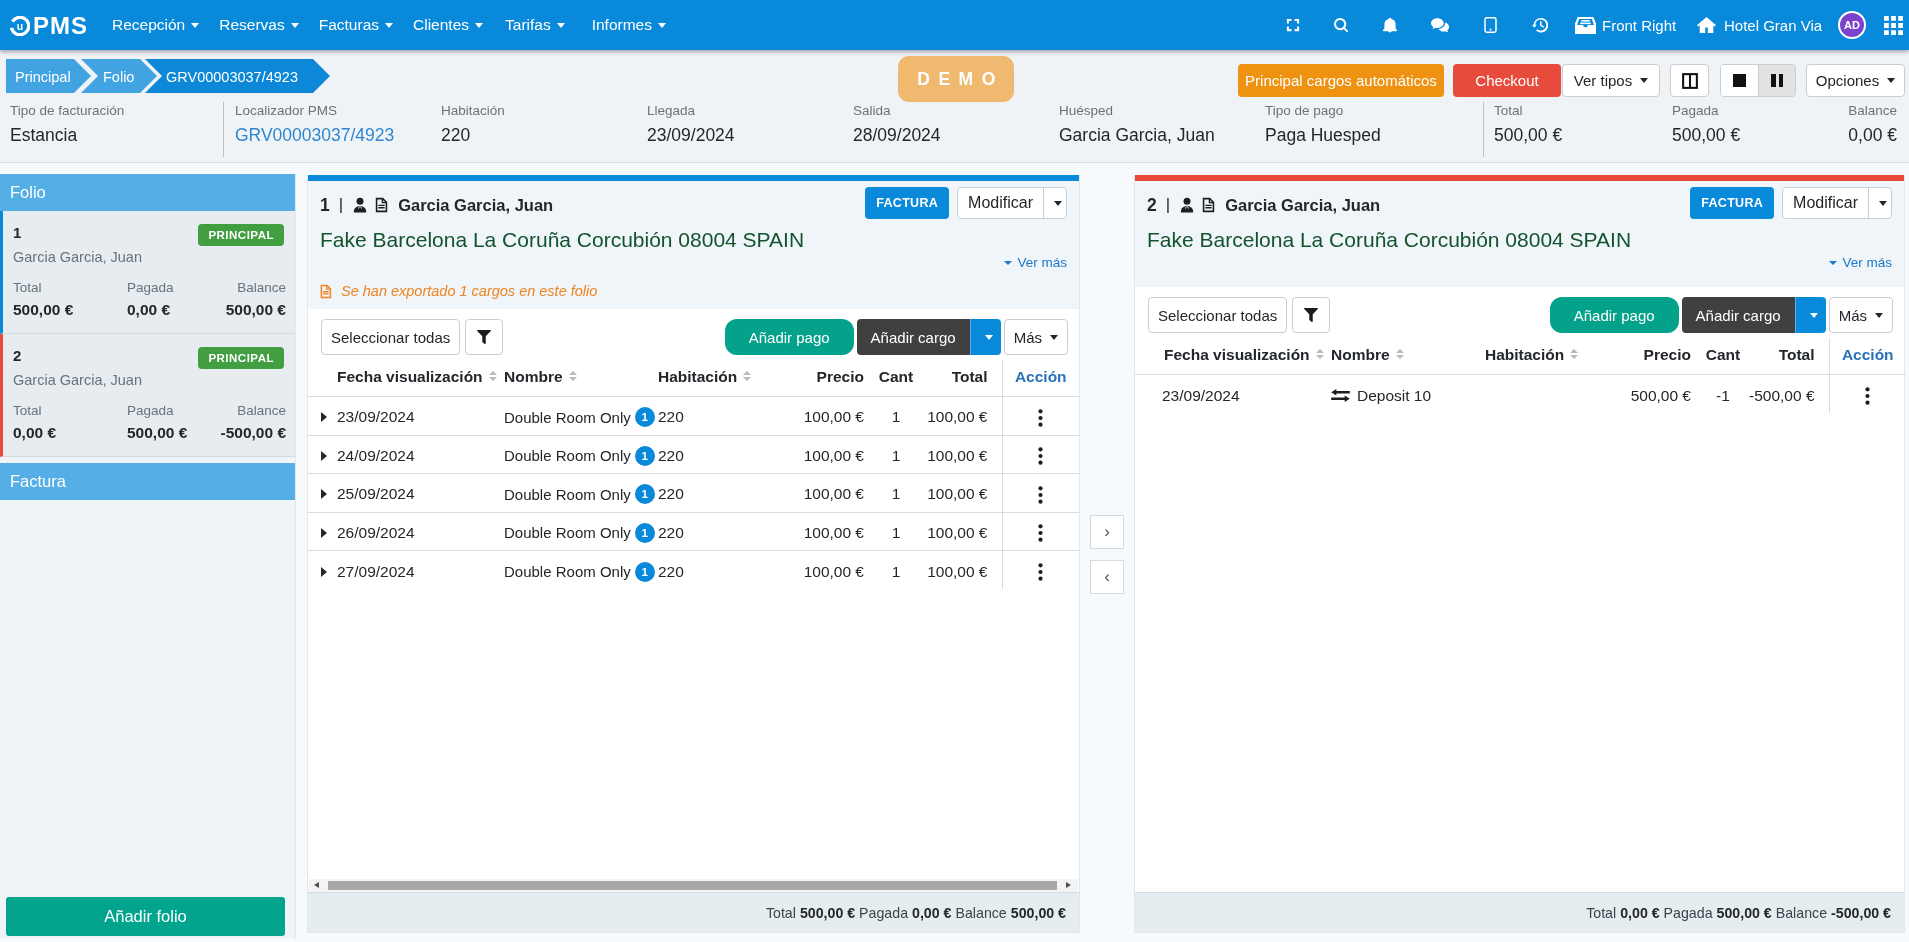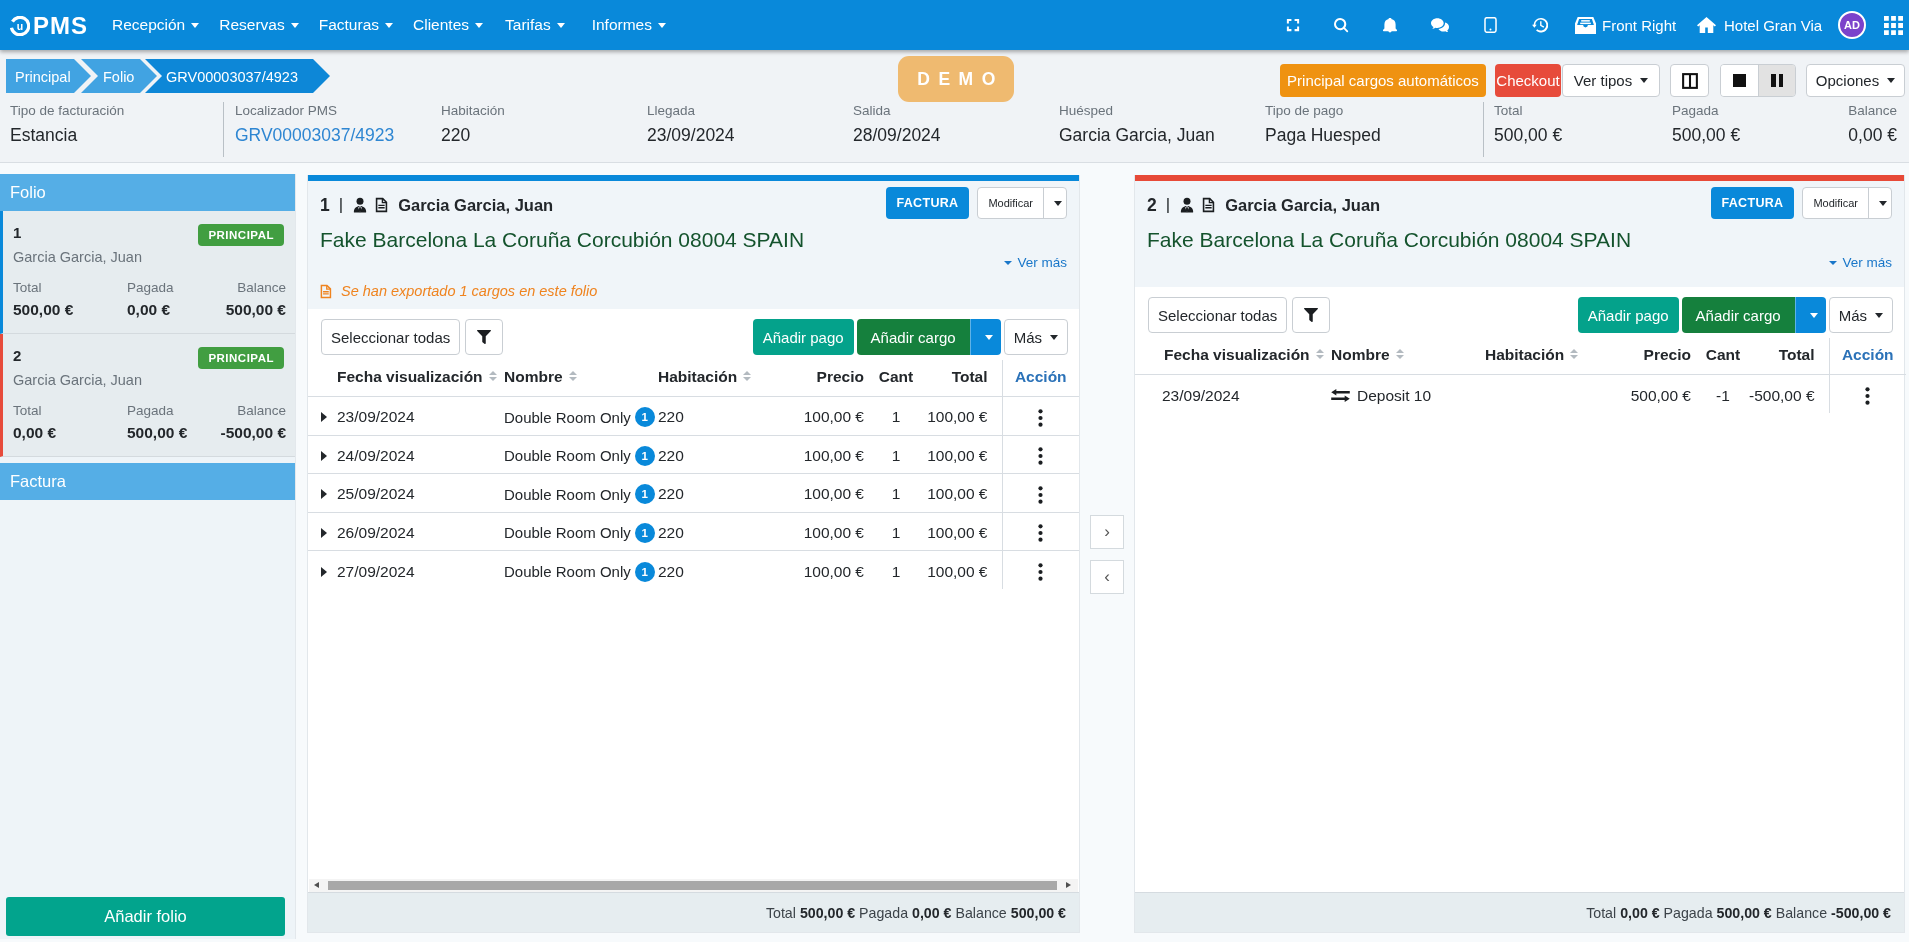--- a/index.html
+++ b/index.html
@@ -70,39 +70,39 @@
   .p2 .phead { padding-bottom:17px; }
   .ptitle { display:flex; align-items:center; height:32px; }
   .ptitle .n { font-size:17.5px; font-weight:bold; color:#23272b; }
   .ptitle .sep { margin:0 9px; font-size:17px; color:#23272b; font-weight:400; }
   .ptitle svg { width:16px; height:16px; margin-right:7px; }
   .ptitle .nm { font-size:16.5px; font-weight:bold; color:#23272b; margin-left:3px; }
   .pbtns { position:absolute; right:12px; top:6px; display:flex; }
   .factura { background:#0989da; color:#fff; font-size:12.5px; font-weight:bold; height:32px;
     padding:0 11px; border-radius:4px; display:flex; align-items:center; letter-spacing:.3px; }
   .modif { margin-left:8px; display:flex; height:32px; border:1px solid #c9ced3; border-radius:4px; background:#fff; }
-  .modif .m1 { padding:0 10px; display:flex; align-items:center; font-size:11px; color:#23272b; }
+  .modif .m1 { padding:0 10px; display:flex; align-items:center; font-size:16px; color:#23272b; }
   .modif .m2 { width:23px; border-left:1px solid #c9ced3; display:flex; align-items:center; justify-content:center; color:#23272b; }
   .addr { font-size:21px; color:#14532d; margin-top:7px; height:20px; }
   .vermas { text-align:right; font-size:13.5px; color:#1a77c9; margin:8px 0 0 0; height:14px; line-height:14px; }
   .vermas .c { display:inline-block; width:0; height:0; border-left:4px solid transparent;
     border-right:4px solid transparent; border-top:4.5px solid #1a77c9; margin-right:5px; vertical-align:middle; }
   .expnote { display:flex; align-items:center; color:#ef8420; font-style:italic; font-size:14.5px; margin-top:13px; height:16px; }
   .expnote svg { width:13px; height:15px; margin-right:9px; }
   .toolbar { display:flex; align-items:center; padding:10px 11px 5px 13px; background:#fff; }
   .tbtn { height:36px; border:1px solid #c9ced3; background:#fff; border-radius:4px; font-size:15px;
     color:#23272b; display:inline-flex; align-items:center; padding:0 9px; }
   .tbtn.filter { margin-left:5px; width:38px; justify-content:center; }
   .tbtn.filter svg { width:14px; height:14px; }
   .spring { flex:1; }
-  .gbtn { height:36px; border-radius:4px; font-size:15px; color:#fff; display:inline-flex;
-    align-items:center; padding:0 10px; }
+  .gbtn { height:36px; border-radius:12px; font-size:15px; color:#fff; display:inline-flex;
+    align-items:center; padding:0 24px; }
   .gbtn.green { background:#04a28b; }
   .split { display:flex; height:36px; margin-left:3px; border-radius:4px; overflow:hidden; }
-  .split .s1 { background:#15803d; color:#fff; font-size:15px; display:flex; align-items:center; padding:0 14px; }
+  .split .s1 { background:#404040; color:#fff; font-size:15px; display:flex; align-items:center; padding:0 14px; }
   .split .s2 { background:#0989da; color:#fff; width:31px; display:flex; align-items:center;
     justify-content:center; border-left:1px solid rgba(255,255,255,.35); }
   .mas { margin-left:3px; }
   
   table.grid { border-collapse:collapse; width:100%; table-layout:fixed; }
   .grid th { font-size:15.5px; color:#23272b; font-weight:bold; padding:8px 0 10px 0; text-align:left; white-space:nowrap; }
   .grid td { font-size:15.5px; color:#23272b; padding:3px 0 0 0; height:38.5px; white-space:nowrap; }
   .grid tr.r { border-top:1px solid #d8dde2; }
   .sort { display:inline-block; vertical-align:1px; margin-left:6px; }
   .sort:before { content:""; display:block; width:0; height:0; border-left:4px solid transparent;
@@ -213,21 +213,21 @@
       <polygon points="81,9 140,9 157,26 140,43 81,43 98,26" fill="#41a3e2"></polygon>
       <polygon points="145,9 313,9 330,26 313,43 145,43 162,26" fill="#0d87d7"></polygon>
       <text x="15" y="31.5" font-size="14.5" fill="#fff">Principal</text>
       <text x="103" y="31.5" font-size="14.5" fill="#fff">Folio</text>
       <text x="166" y="31.5" font-size="14.5" fill="#fff">GRV00003037/4923</text>
     </svg>
   </div>
   <div class="demo">DEMO</div>
   <div class="btnrow">
     <div class="btn orange" style="width:206px">Principal cargos automáticos</div>
-    <div class="btn red" style="margin-left:9px;width:66px">Checkout</div>
+    <div class="btn red" style="margin-left:9px;width:108px">Checkout</div>
     <div class="btn white" style="margin-left:1px;width:98px">Ver tipos<span class="caret" style="margin-left:8px"></span></div>
     <div class="btn white" style="margin-left:10px;width:39px;padding:0">
       <svg viewBox="0 0 17 17" style="width:16px;height:16px">
           <rect x="1.2" y="1.2" width="14.6" height="14.6" fill="none" stroke="#111" stroke-width="2.2"></rect>
           <path d="M8.5 1.2v14.6" stroke="#111" stroke-width="2.2"></path>
         </svg>
     </div>
     <div style="display:flex;margin-left:11px;border:1px solid #c9ced3;border-radius:4px;overflow:hidden;height:33px">
       <div class="btn" style="border-radius:0;background:#fff;width:37px;height:31px;padding:0">
           <span style="width:13px;height:13px;background:#111;display:inline-block"></span>

